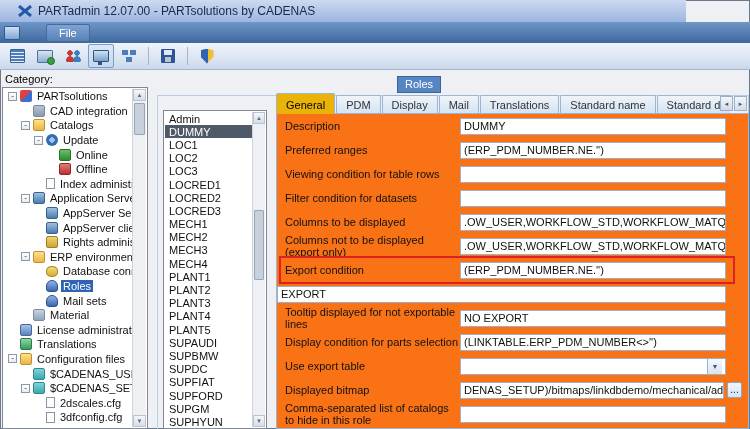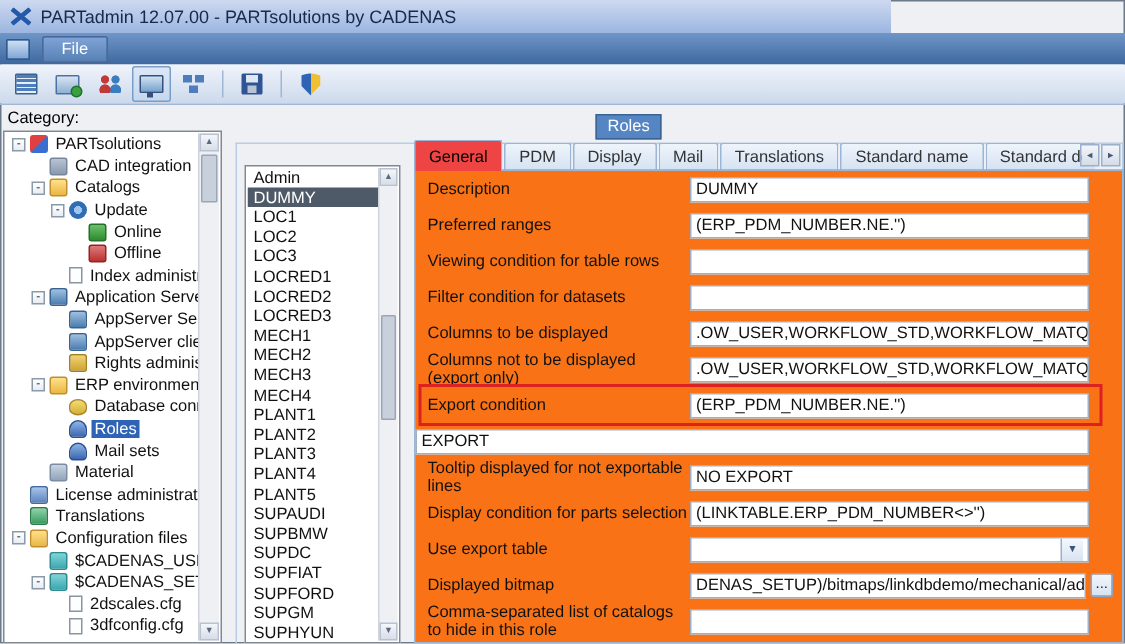--- a/index.html
+++ b/index.html
@@ -1,28 +1,28 @@
 <!DOCTYPE html>
 <html><head>
 <meta charset="utf-8">
 <style>
   html,body{margin:0;padding:0;background:#d8d8d8;font-family:"Liberation Sans",sans-serif;}
   #window{position:relative;width:750px;height:429px;background:#eef0f3;overflow:hidden;
           box-shadow:inset 0 0 0 1px #6a7a8a;font-size:11px;color:#111;}
 
   
-  .titlebar{position:absolute;left:0;top:0;width:594px;height:22px;
+  .titlebar{position:absolute;left:0;top:0;width:686px;height:22px;
             background:linear-gradient(180deg,#cdd9f0,#9cb6e0);
-            display:flex;align-items:center;padding-left:7px;box-sizing:border-box;}
+            display:flex;align-items:center;padding-left:18px;box-sizing:border-box;}
   .titlebar .wtitle{font-size:12px;color:#16294e;margin-left:6px;white-space:nowrap;}
 
   
   .menubar{position:absolute;left:0;top:22px;width:750px;height:21px;
            background:linear-gradient(180deg,#7096c8,#3d689e);
-           display:flex;align-items:center;box-sizing:border-box;}
+           display:flex;align-items:center;box-sizing:border-box;gap:18px;}
   .menu-app{width:14px;height:12px;margin-left:4px;background:linear-gradient(#cfe0f2,#7fa6d4);
             border:1px solid #2f5a90;border-radius:1px;}
   .file-item{color:#fff;font-size:11px;padding:2px 12px;margin-left:8px;
              background:linear-gradient(#7fa3d6,#5781b5);border:1px solid #48699a;border-radius:2px;}
 
   
   .toolbar{position:absolute;left:0;top:43px;width:750px;height:27px;
            background:linear-gradient(180deg,#f0f4fb,#ccd9eb);border-bottom:1px solid #9fb6d4;
            display:flex;align-items:center;padding-left:4px;box-sizing:border-box;gap:2px;}
   .tbtn{width:24px;height:22px;display:flex;align-items:center;justify-content:center;
@@ -104,21 +104,21 @@
   .list-rows{position:absolute;left:1px;top:1px;right:14px;bottom:1px;overflow:hidden;}
   .lrow{height:13.2px;font-size:11px;display:flex;align-items:center;padding-left:4px;white-space:nowrap;}
   .lrow.sel{background:#4f5a68;color:#fff;}
 
   
   .tabbar{position:absolute;left:276px;top:91px;right:20px;height:23px;display:flex;
           align-items:flex-end;overflow:hidden;}
   .tab{font-size:11px;padding:3px 9px;background:linear-gradient(#eef4fb,#d4e2f2);
        border:1px solid #9ab5d5;border-bottom:none;margin-right:1px;border-radius:2px 2px 0 0;
        color:#333;white-space:nowrap;flex:none;}
-  .tab.active{background:#ef4444;padding-top:5px;position:relative;z-index:2;color:#000;}
+  .tab.active{background:#eab308;padding-top:5px;position:relative;z-index:2;color:#000;}
   .tab-arrows{position:absolute;right:3px;top:96px;display:flex;gap:1px;z-index:4;}
   .tab-arrows .arr{width:13px;height:15px;display:flex;align-items:center;justify-content:center;
        font-size:6px;color:#46engage;color:#465a74;background:linear-gradient(#f4f6f9,#d4dce8);
        border:1px solid #9ab0cc;box-sizing:border-box;}
 
   
   .formpanel{position:absolute;left:276px;top:113px;right:1px;bottom:0;background:#f97316;
              border:1px solid #9ab5d5;box-sizing:border-box;padding-top:0;overflow:hidden;}
   .frow{position:relative;height:24px;display:flex;align-items:center;}
   .flabel{width:175px;flex:none;padding-left:8px;font-size:11px;line-height:1.12;color:#111;}

